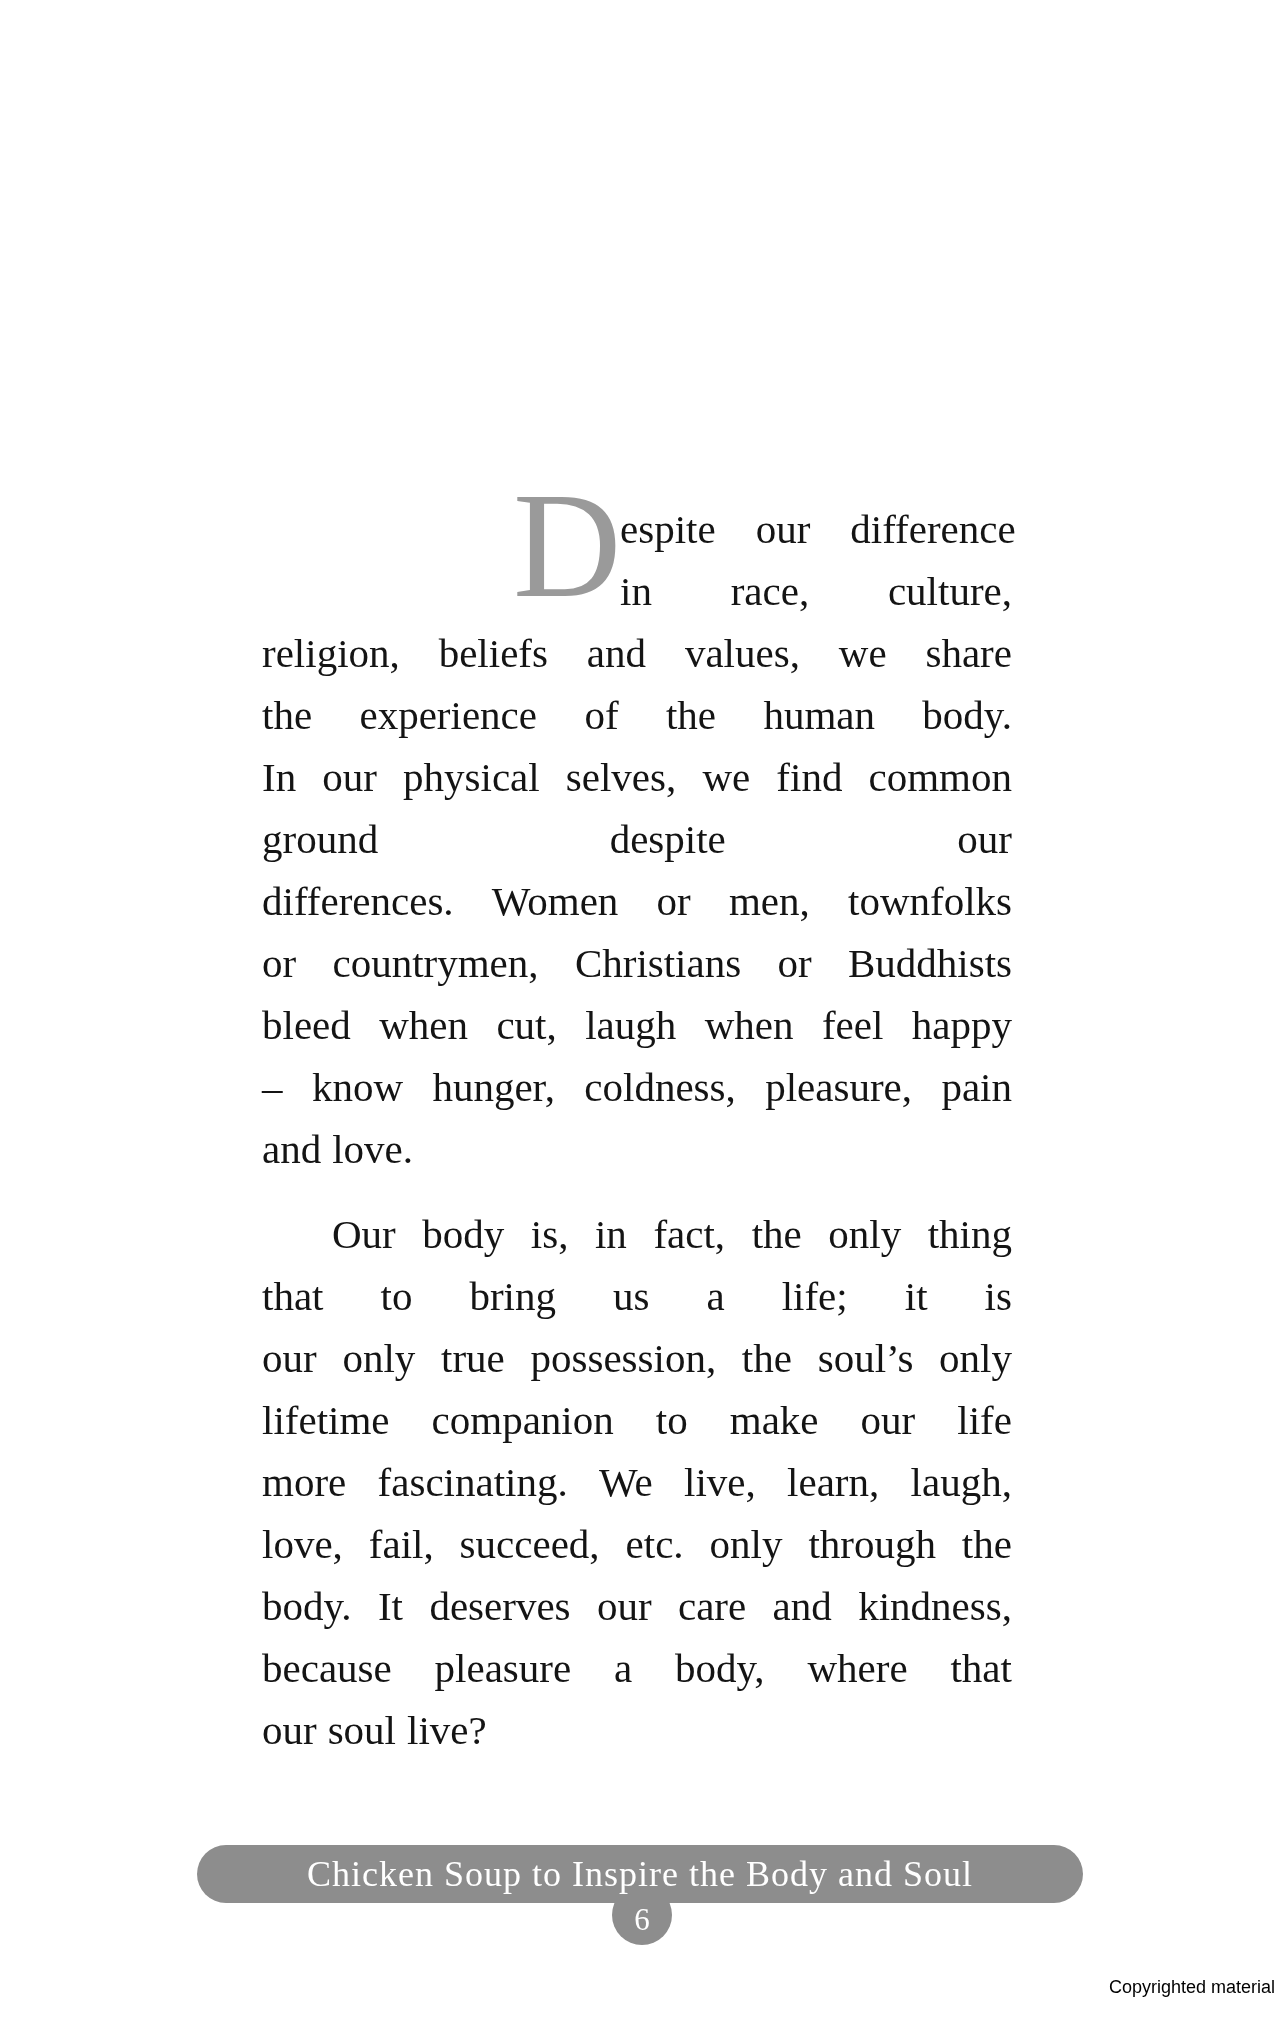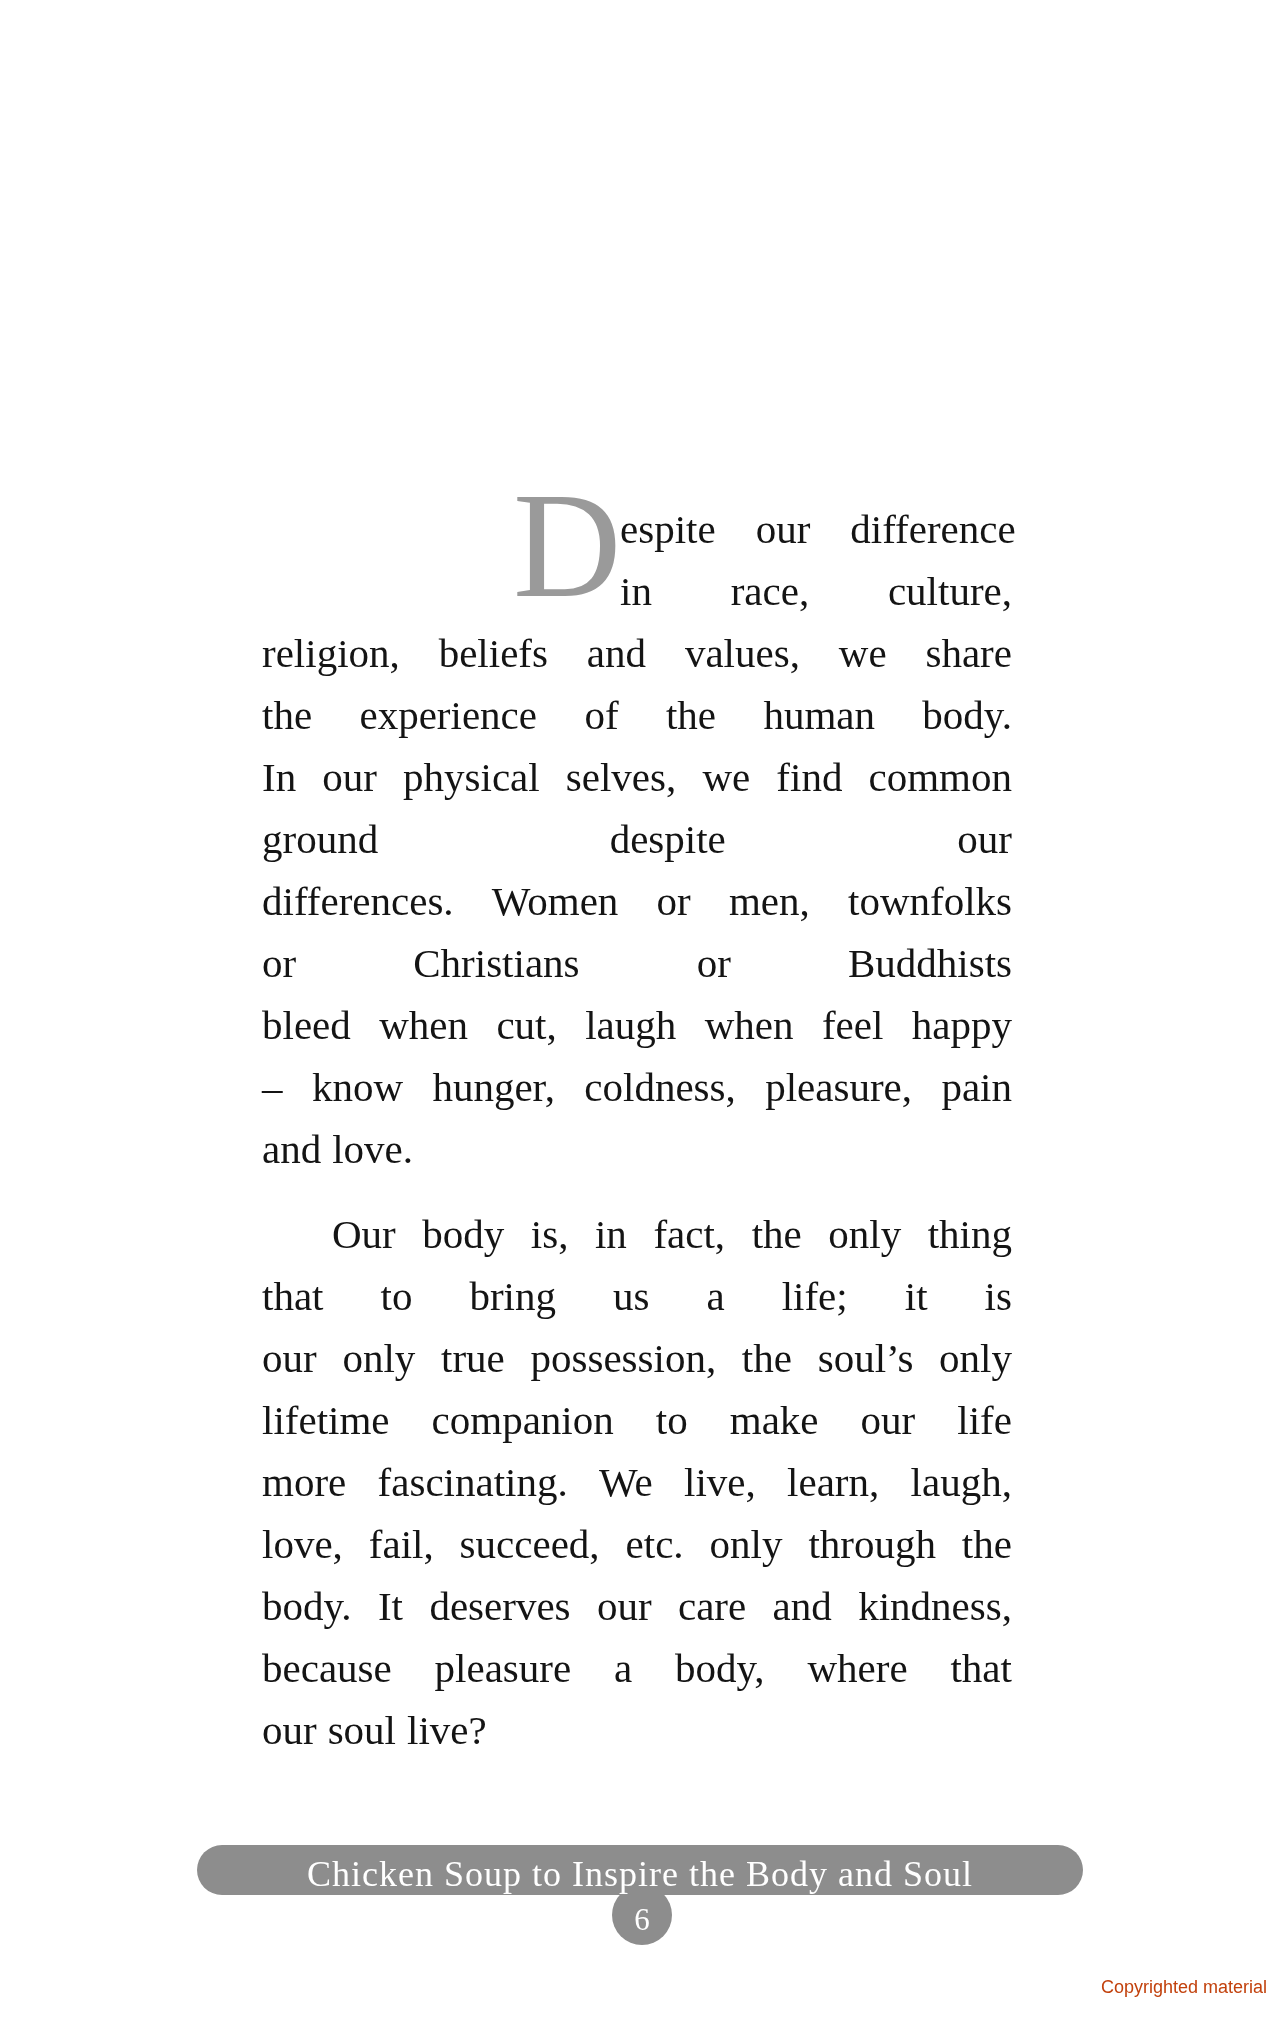--- a/index.html
+++ b/index.html
@@ -52,21 +52,21 @@
     top: -28px;
     font-size: 150px;
     line-height: 150px;
     color: #9a9a9a;
   }
   .footer-bar {
     position: absolute;
     left: 197px;
     top: 1845px;
     width: 886px;
-    height: 50px;
+    height: 58px;
     border-radius: 29px;
     background: #8d8d8d;
     text-align: center;
     line-height: 58px;
     font-size: 36px;
     letter-spacing: 1px;
     color: #ffffff;
     z-index: 2;
   }
   .page-number-circle {
@@ -82,25 +82,25 @@
   }
   .page-number-circle span {
     display: block;
     margin-top: 15px;
     line-height: 40px;
     font-size: 31px;
     color: #ffffff;
   }
   .copyright {
     position: absolute;
-    right: 13px;
+    right: 5px;
     top: 1977px;
     font-family: "Liberation Sans", sans-serif;
     font-size: 18px;
-    color: #c2410c;
+    color: #000000;
   }
 </style>
 </head>
 <body>
 
 <div class="page">
 
 
   <div class="column">
 
@@ -149,20 +149,21 @@
           </div>
           <div class="line">
             <span>differences.</span>
             <span>Women</span>
             <span>or</span>
             <span>men,</span>
             <span>townfolks</span>
           </div>
           <div class="line">
             <span>or</span>
+            <span>countrymen,</span>
             <span>Christians</span>
             <span>or</span>
             <span>Buddhists</span>
           </div>
           <div class="line">
             <span>bleed</span>
             <span>when</span>
             <span>cut,</span>
             <span>laugh</span>
             <span>when</span>

